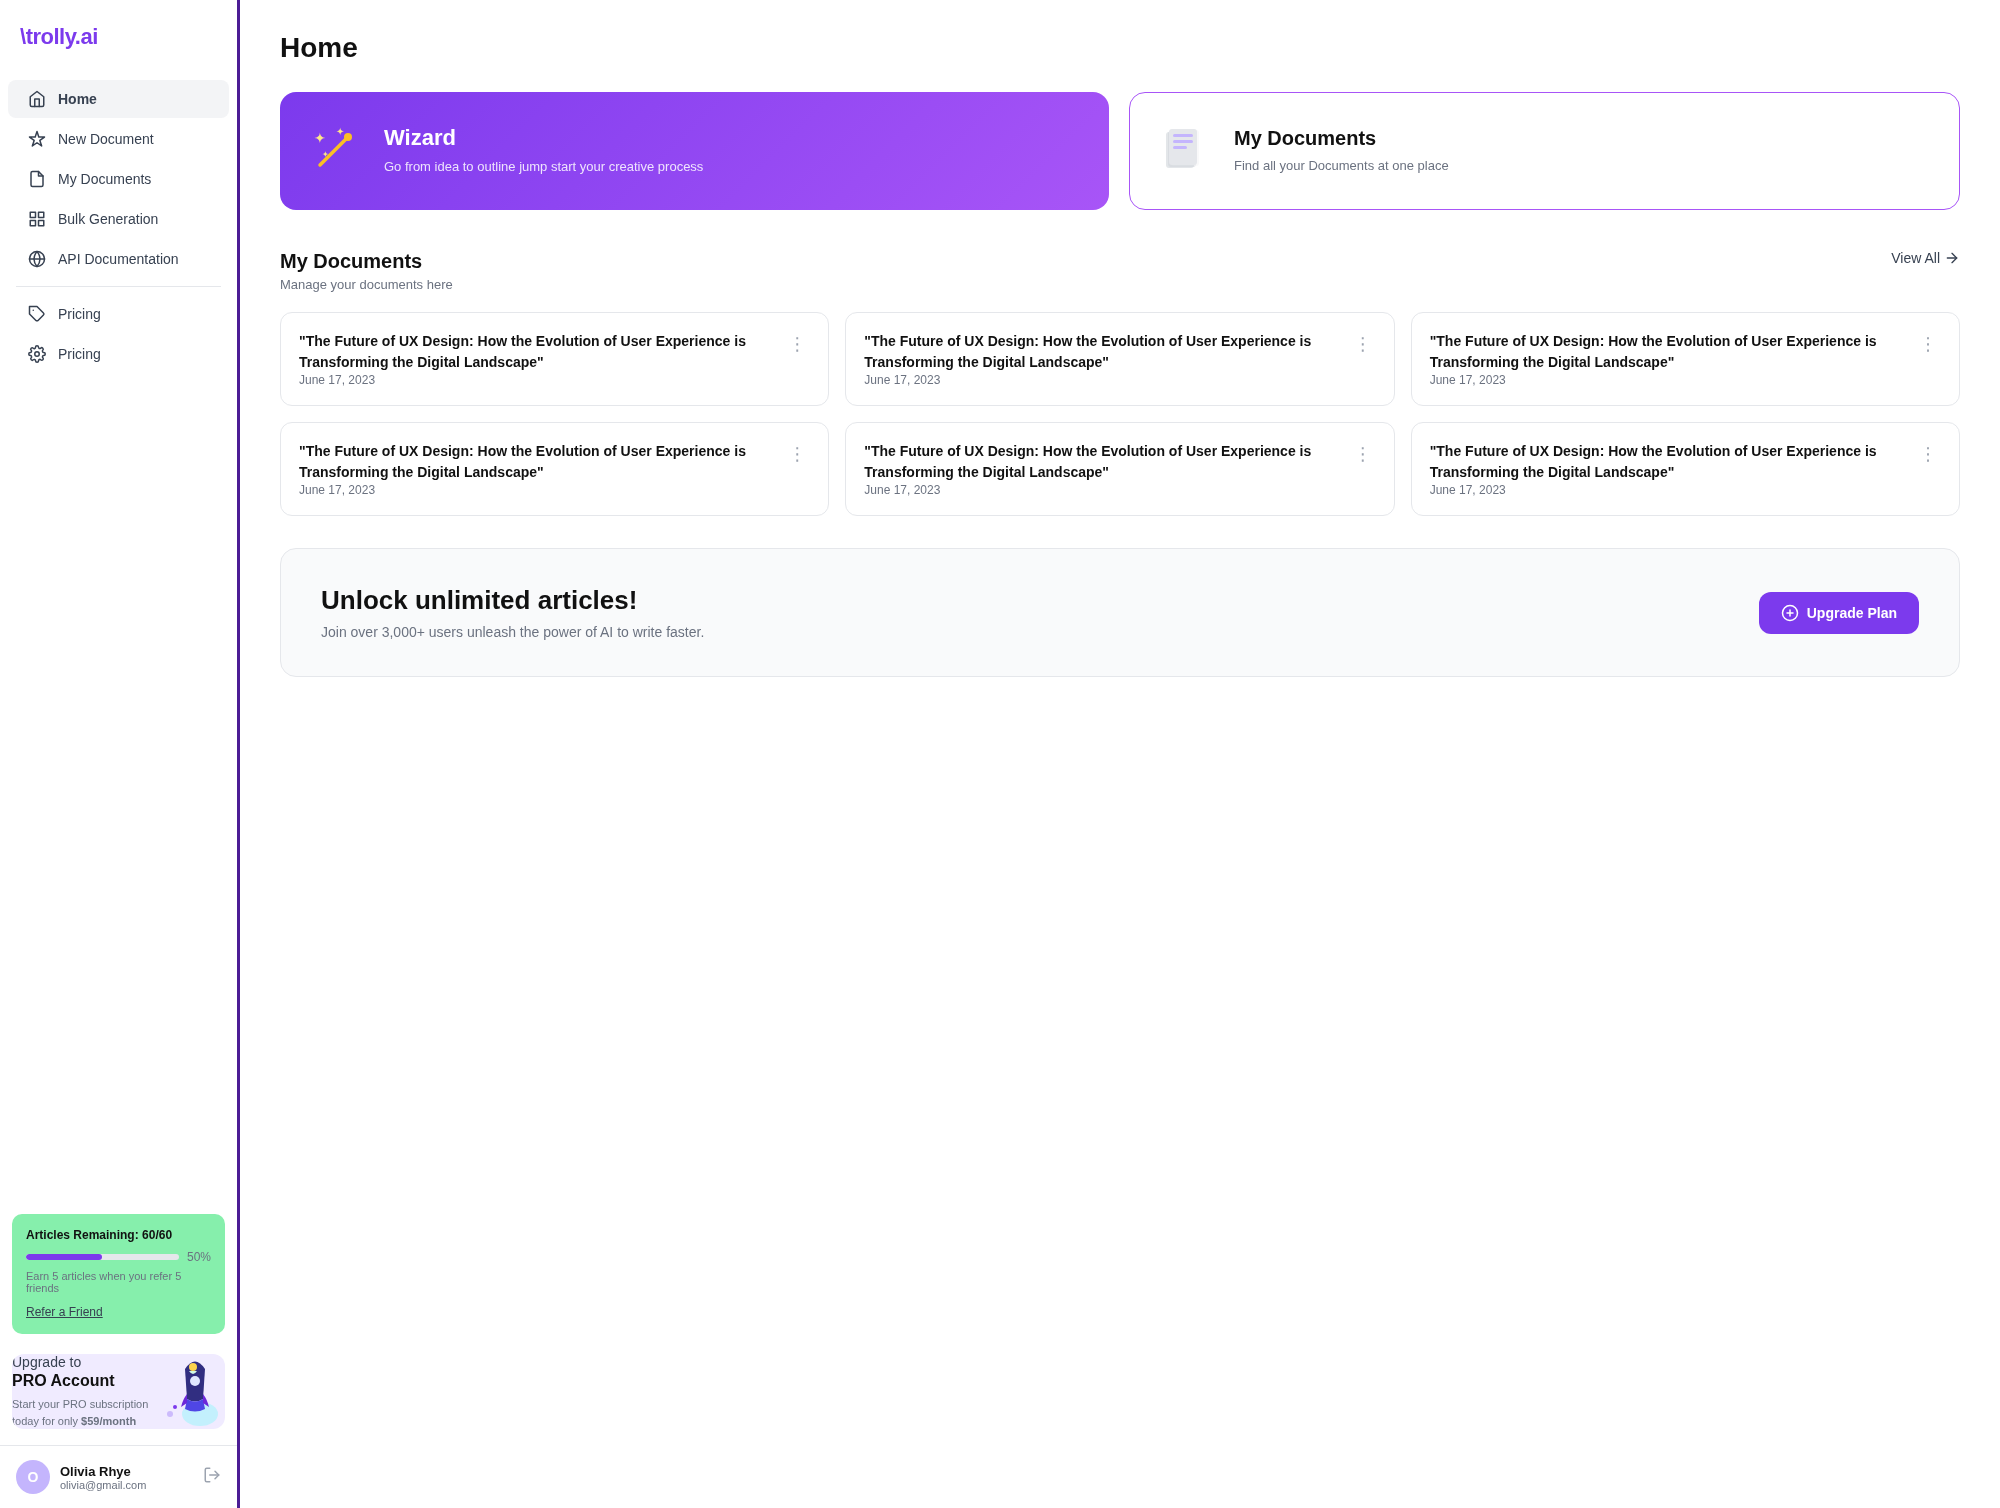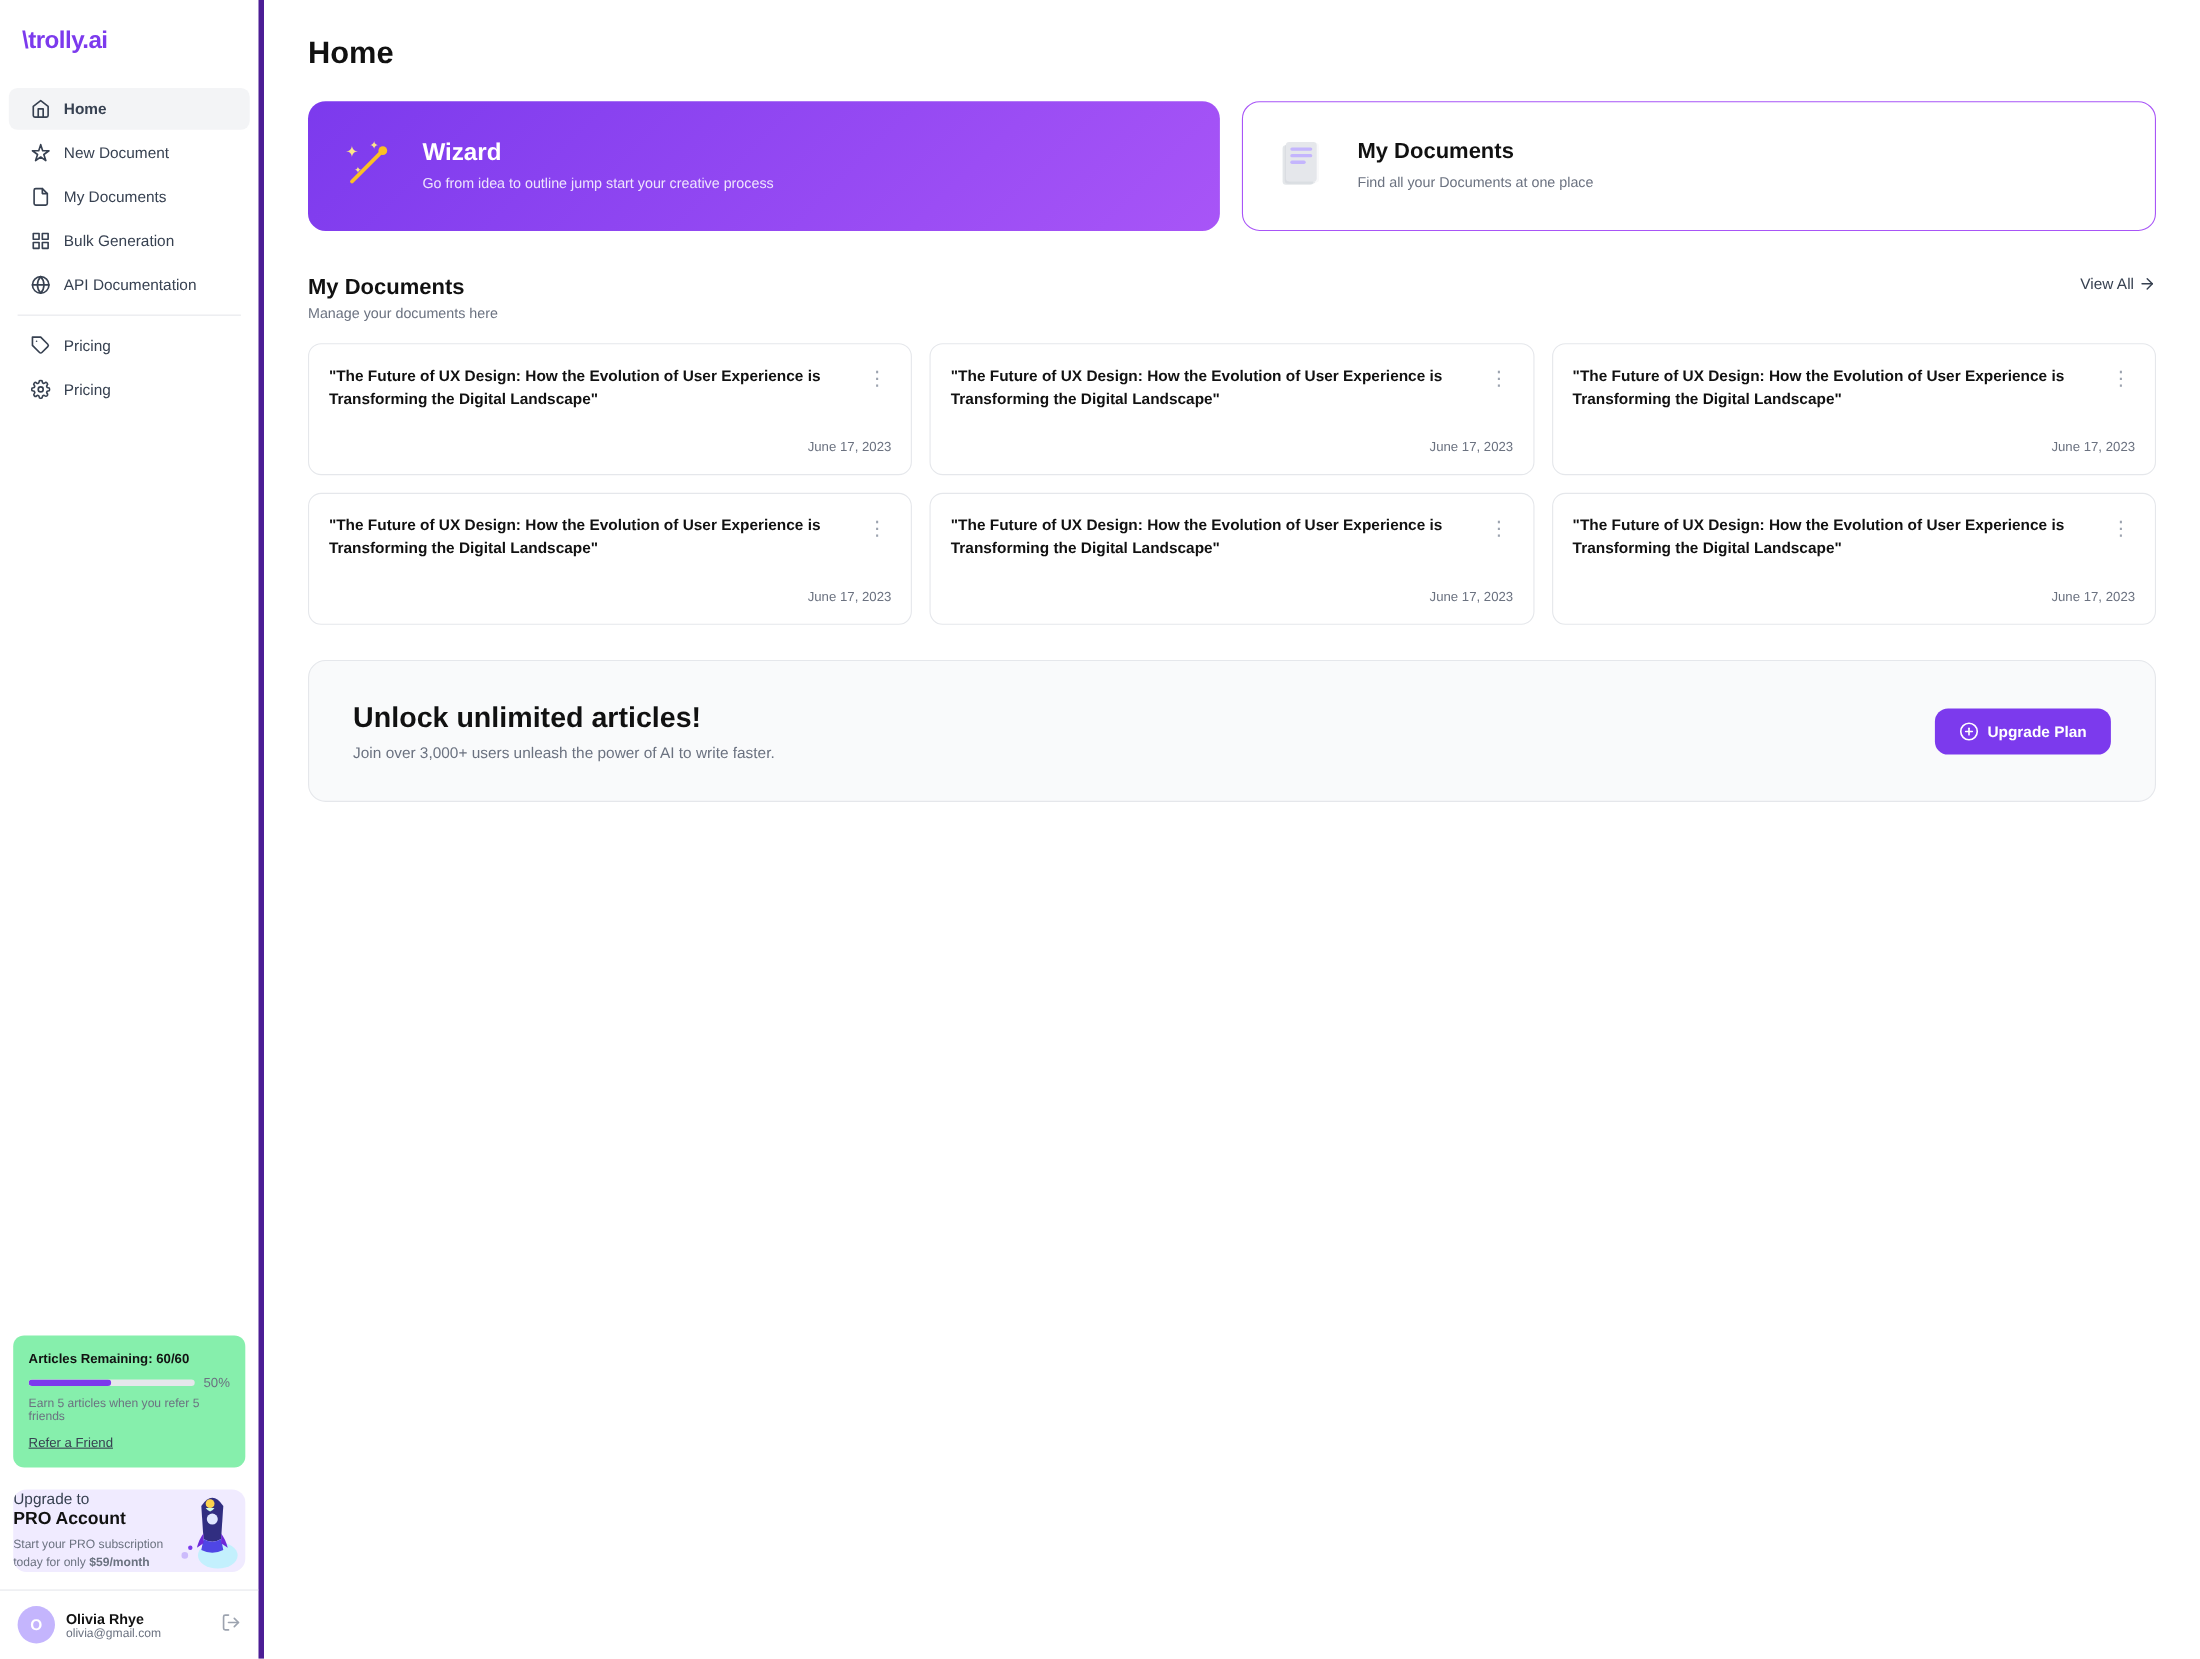--- a/index.html
+++ b/index.html
@@ -3,21 +3,21 @@
   <meta charset="utf-8">
   <style>
     * { box-sizing: border-box; margin: 0; padding: 0; }
     body { font-family: -apple-system, BlinkMacSystemFont, 'Segoe UI', sans-serif; background: #fff; display: flex; height: 100vh; overflow: hidden; }
 
     
     .sidebar {
       width: 240px;
       min-width: 240px;
       background: #fff;
-      border-right: 5px solid #4c1d95;
+      border-right: 3px solid #4c1d95;
       display: flex;
       flex-direction: column;
       padding: 0;
       height: 100vh;
       overflow-y: auto;
     }
     .sidebar-logo {
       padding: 24px 20px 20px;
       font-size: 22px;
       font-weight: 800;
@@ -173,21 +173,21 @@
       border: 1px solid #e5e7eb;
       border-radius: 12px;
       padding: 18px;
       cursor: pointer;
       position: relative;
       transition: box-shadow 0.15s;
     }
     .doc-card-header { display: flex; justify-content: space-between; align-items: flex-start; }
     .doc-title { font-size: 14px; font-weight: 600; color: #111; line-height: 1.5; flex: 1; padding-right: 8px; }
     .doc-menu { color: #9ca3af; cursor: pointer; font-size: 18px; padding: 2px 4px; }
-    .doc-date { font-size: 12px; color: #6b7280; margin-top: 26px; text-align: right; }
+    .doc-date { font-size: 12px; color: #6b7280; margin-top: 0; }
 
     
     .unlock-banner {
       background: #f9fafb;
       border: 1px solid #e5e7eb;
       border-radius: 16px;
       padding: 36px 40px;
       display: flex;
       align-items: center;
       justify-content: space-between;

